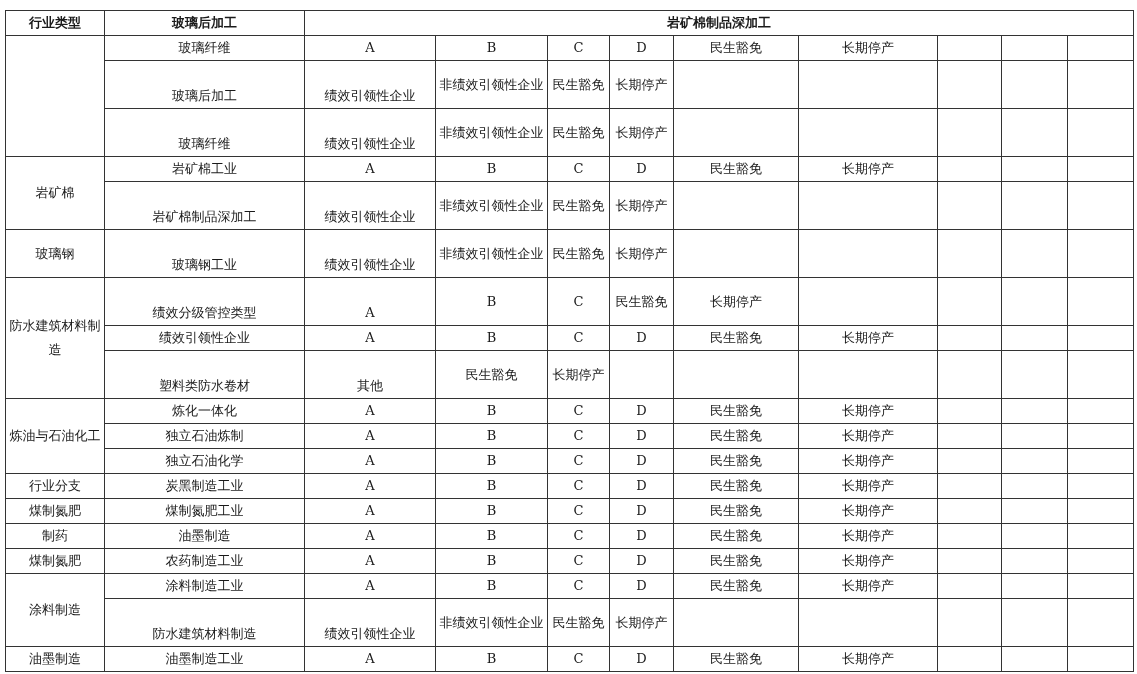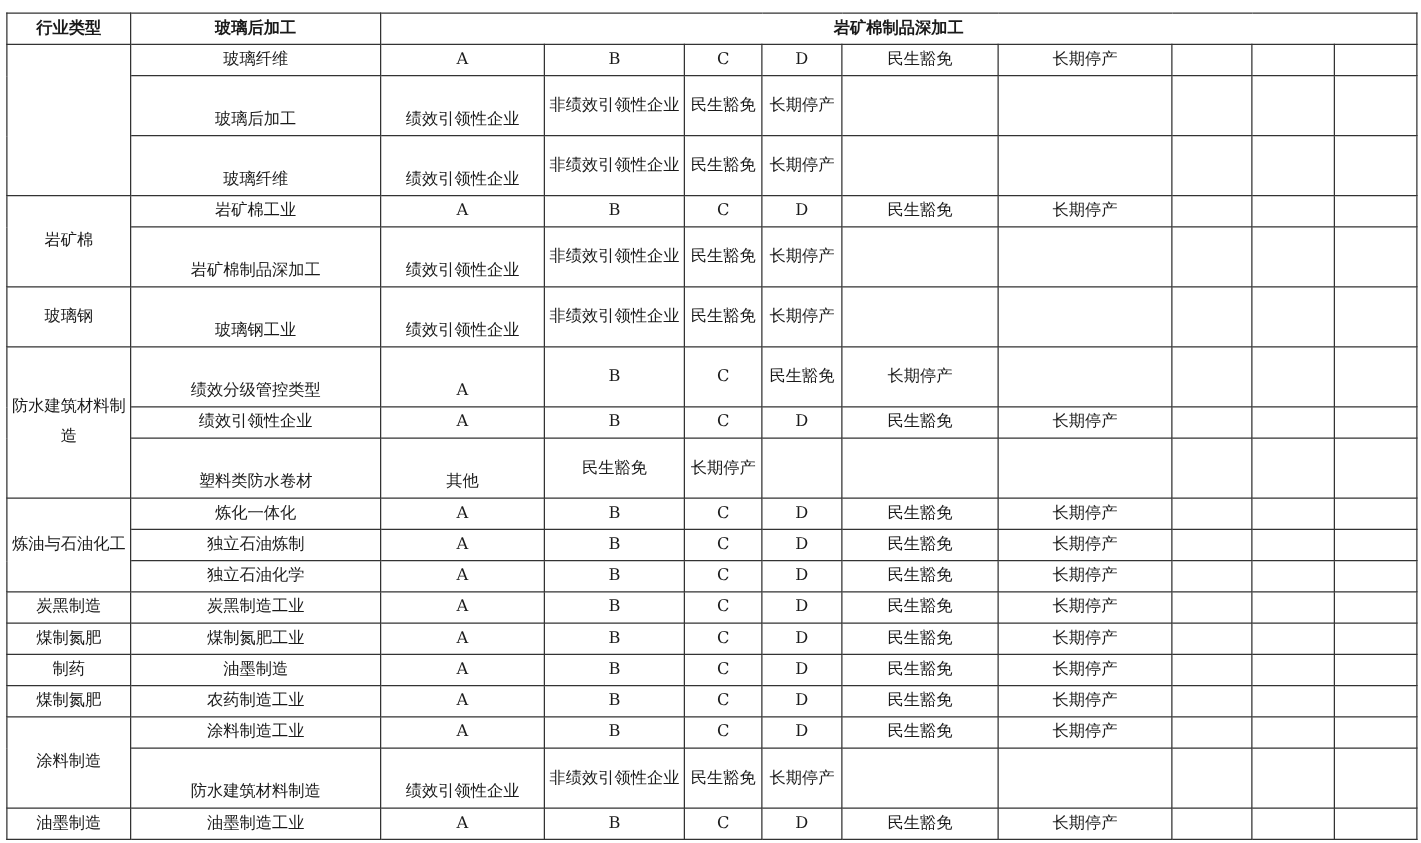--- a/index.html
+++ b/index.html
@@ -187,21 +187,21 @@
     <td>C</td>
     <td>D</td>
     <td>民生豁免</td>
     <td>长期停产</td>
     <td></td>
         <td></td>
         <td></td>
   </tr>
 
   <tr class="r1">
-    <td>炭黑制造</td>
+    <td>行业分支</td>
     <td>炭黑制造工业</td>
     <td>A</td>
     <td>B</td>
     <td>C</td>
     <td>D</td>
     <td>民生豁免</td>
     <td>长期停产</td>
     <td></td>
         <td></td>
         <td></td>

